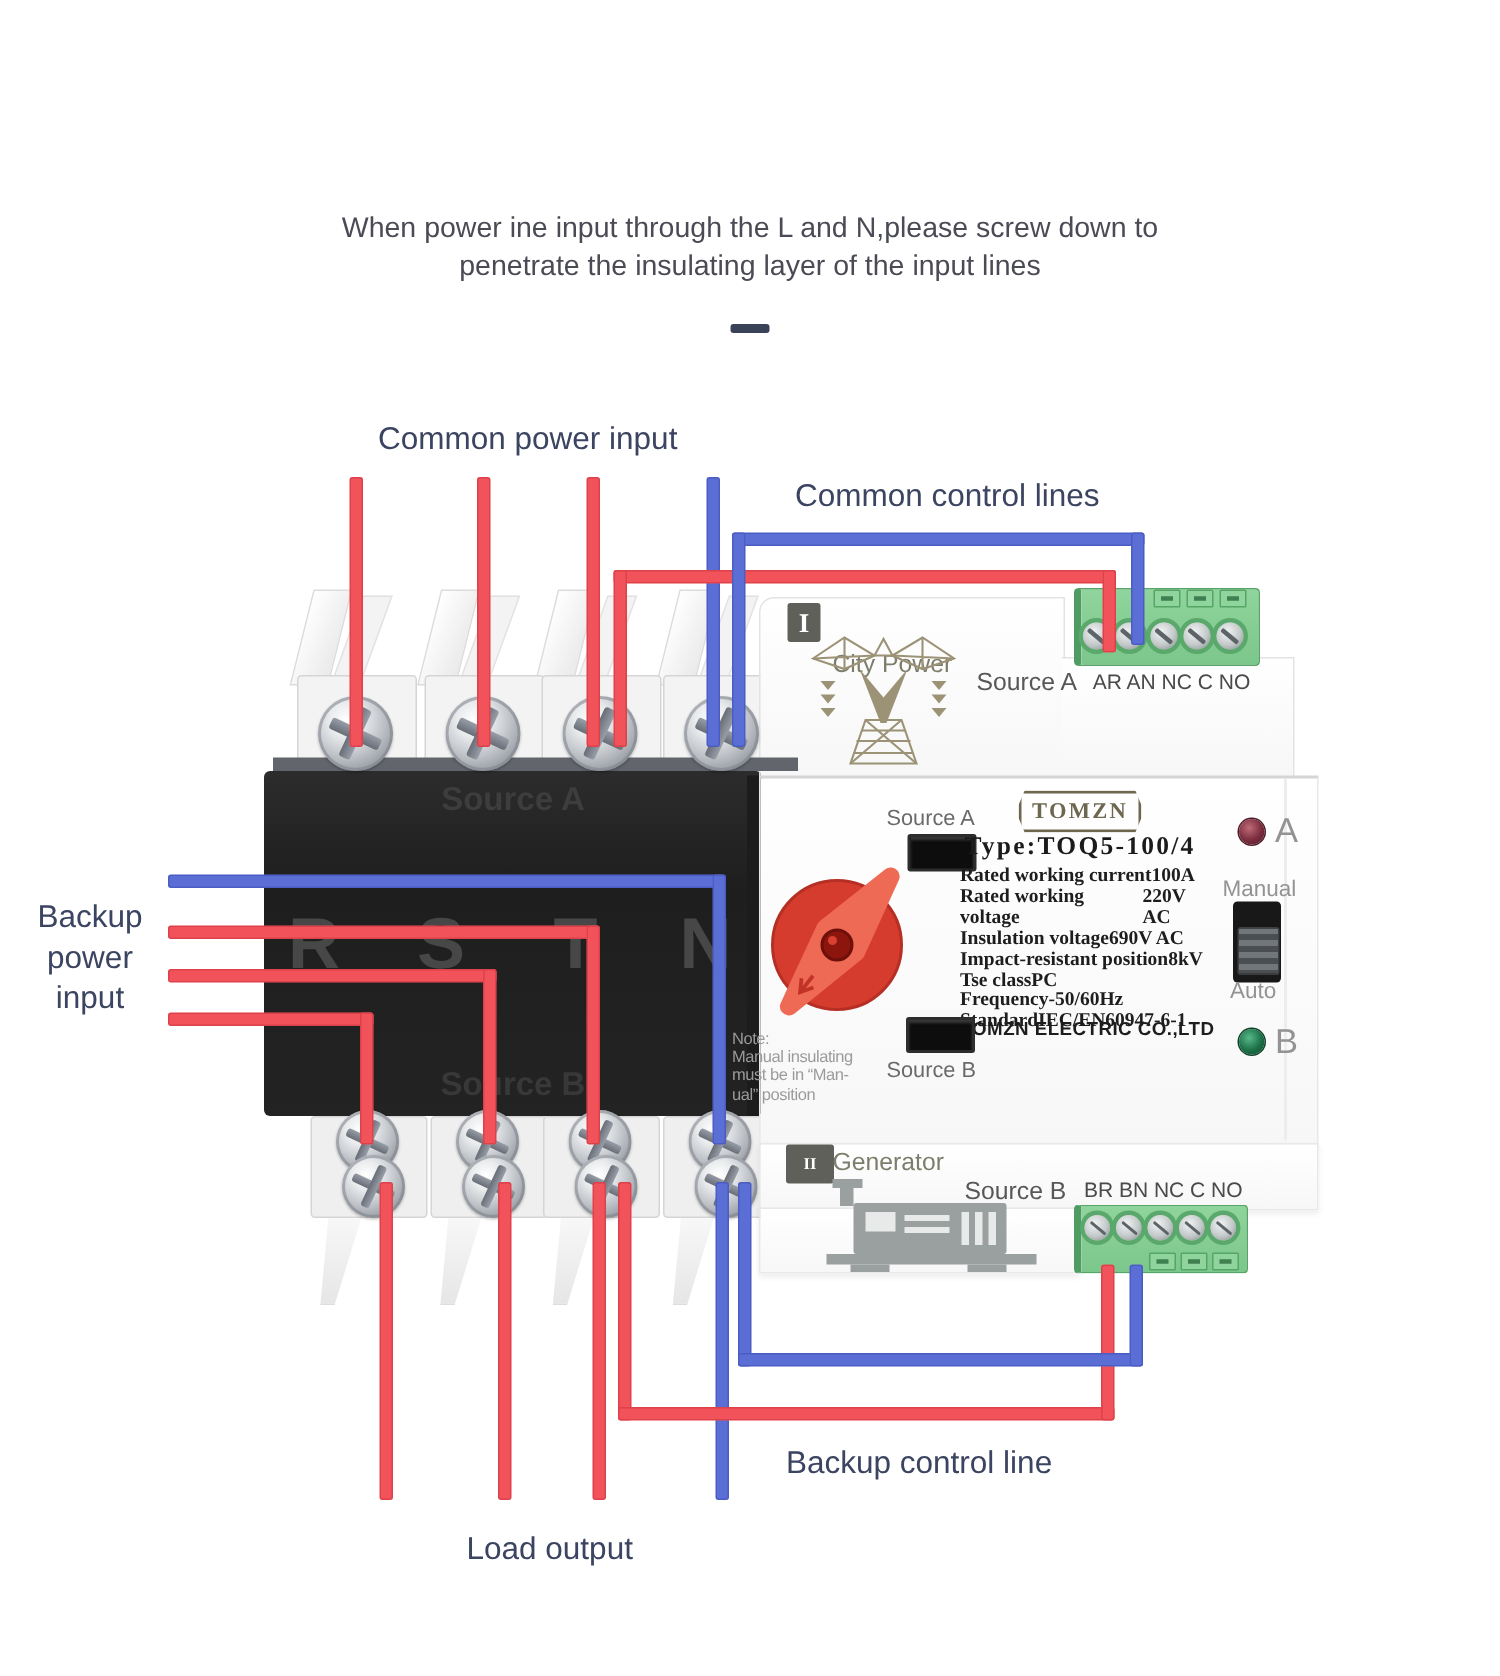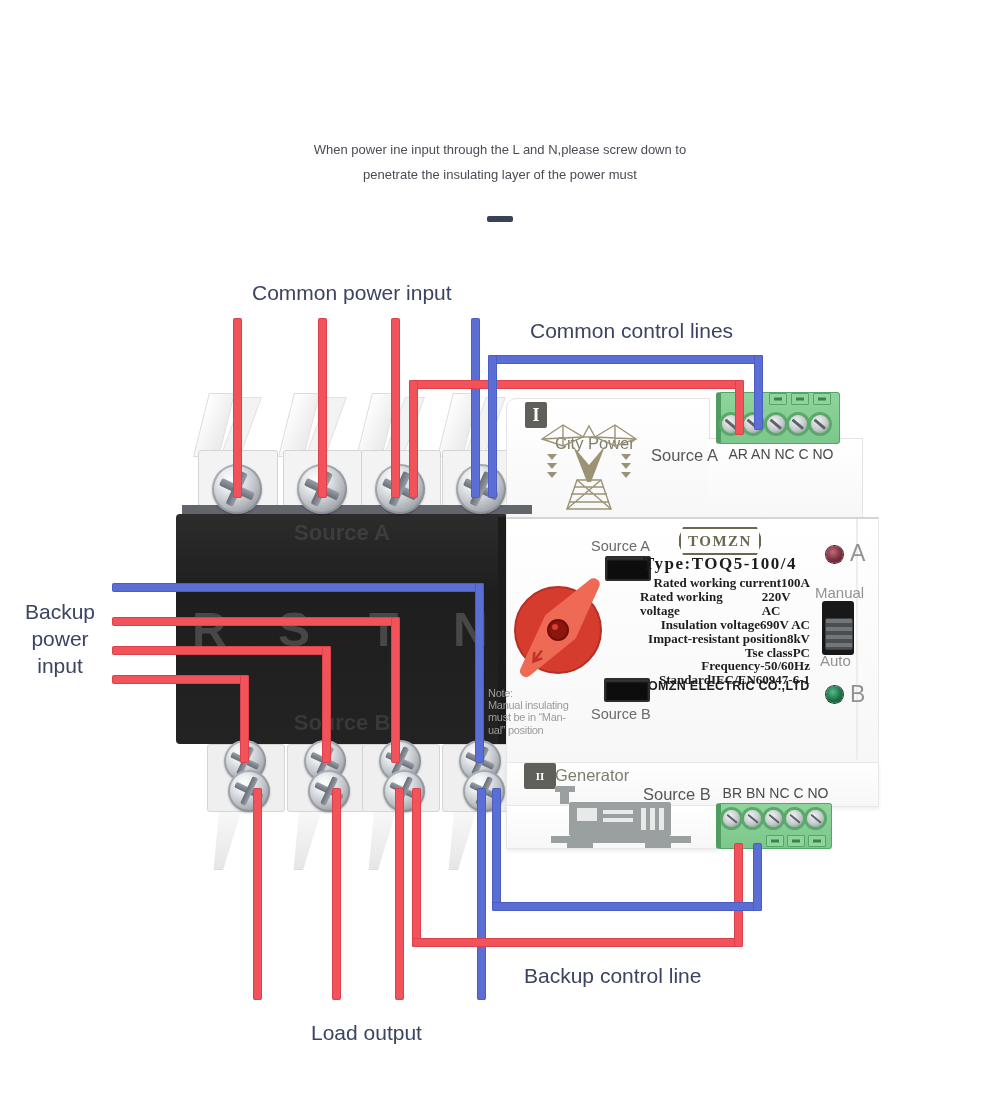--- a/index.html
+++ b/index.html
@@ -2,21 +2,21 @@
 <html><head>
 <meta charset="utf-8">
 <style>
   html,body{margin:0;padding:0;background:#ffffff;}
   .canvas{position:relative;width:1000px;height:1117px;background:#ffffff;overflow:hidden;
           font-family:"Liberation Sans", sans-serif;}
   .abs{position:absolute;}
   
   .title{top:72px;left:0;width:1000px;text-align:center;font-size:44px;font-weight:bold;
          color:#3a4258;letter-spacing:1px;}
-  .subtitle{left:0;width:1000px;text-align:center;font-size:13px;color:#4b4b55;}
+  .subtitle{left:0;width:1000px;text-align:center;font-size:19px;color:#4b4b55;}
   .dash{top:216px;left:487px;width:26px;height:6px;background:#3a4258;border-radius:2px;}
   .diagram-label{font-size:21px;color:#3b4460;white-space:nowrap;}
   
   .wire{position:absolute;z-index:50;border-radius:2px;}
   .wire.red{background:#f2525a;box-shadow:inset 0 0 0 1px rgba(160,20,30,.25);}
   .wire.blue{background:#5a6ed6;box-shadow:inset 0 0 0 1px rgba(30,45,140,.25);}
   
   .breaker{left:176px;top:514px;width:332px;height:230px;border-radius:4px;
            background:linear-gradient(180deg,#2c2c2c,#1e1e1e 35%,#232323);z-index:3;}
   .breaker-label{position:absolute;width:100%;text-align:center;font-weight:bold;
@@ -44,33 +44,33 @@
   .gscrew{position:absolute;z-index:5;border-radius:50%;
      background:radial-gradient(circle at 40% 35%, #f2f4f4, #c3c8c9 55%, #8f9697 90%);
      box-shadow:0 0 0 3px #5aa86b;}
   .gscrew::before{content:"";position:absolute;left:50%;top:50%;width:78%;height:14%;
      background:#5d6468;transform:translate(-50%,-50%) rotate(40deg);border-radius:1px;}
   .gtab{position:absolute;z-index:5;background:#8fd49c;border:1px solid #55a566;border-radius:1px;}
   .gtab::before{content:"";position:absolute;left:50%;top:50%;transform:translate(-50%,-50%);
      width:8px;height:3px;background:#3f7f50;}
   .black-window{position:absolute;z-index:4;background:#0d0d0d;border:2px solid #2d2d2d;border-radius:2px;
      box-shadow:inset 0 2px 2px rgba(255,255,255,.18);}
-  .spec-row{display:flex;justify-content:flex-end;
+  .spec-row{display:flex;justify-content:flex-start;
      font-family:"Liberation Serif",serif;font-size:13px;font-weight:600;color:#1d1d1d;line-height:13.9px;}
   .led{position:absolute;z-index:5;border-radius:50%;width:17px;height:17px;}
   .side-gray{position:absolute;color:#939393;z-index:4;white-space:nowrap;}
   .note-line{font-size:11px;line-height:12.2px;color:#9b9b9b;letter-spacing:-0.3px;}
 </style>
 </head>
 <body>
 
 <div class="canvas">
 
   <div class="abs subtitle" style="top:142px;">When power ine input through the L and N,please screw down to</div>
-  <div class="abs subtitle" style="top:167px;">penetrate the insulating layer of the power must</div>
+  <div class="abs subtitle" style="top:167px;">penetrate the insulating layer of the input lines</div>
   <div class="abs dash"></div>
 
   <div class="fin" style="left:201px;top:393px;width:24px;height:62px;background:linear-gradient(100deg,#ffffff,#e9e9e9);border:1px solid #dcdcdc;transform:skewX(-14deg);"></div>
   <div class="fin" style="left:231px;top:397px;width:18px;height:58px;background:#f3f3f3;border:1px solid #e2e2e2;transform:skewX(-20deg);"></div>
   <div class="fin" style="left:286px;top:393px;width:24px;height:62px;background:linear-gradient(100deg,#ffffff,#e9e9e9);border:1px solid #dcdcdc;transform:skewX(-14deg);"></div>
   <div class="fin" style="left:316px;top:397px;width:18px;height:58px;background:#f3f3f3;border:1px solid #e2e2e2;transform:skewX(-20deg);"></div>
   <div class="fin" style="left:364px;top:393px;width:24px;height:62px;background:linear-gradient(100deg,#ffffff,#e9e9e9);border:1px solid #dcdcdc;transform:skewX(-14deg);"></div>
   <div class="fin" style="left:394px;top:397px;width:18px;height:58px;background:#f3f3f3;border:1px solid #e2e2e2;transform:skewX(-20deg);"></div>
   <div class="fin" style="left:445px;top:393px;width:24px;height:62px;background:linear-gradient(100deg,#ffffff,#e9e9e9);border:1px solid #dcdcdc;transform:skewX(-14deg);"></div>
   <div class="fin" style="left:475px;top:397px;width:18px;height:58px;background:#f3f3f3;border:1px solid #e2e2e2;transform:skewX(-20deg);"></div>

